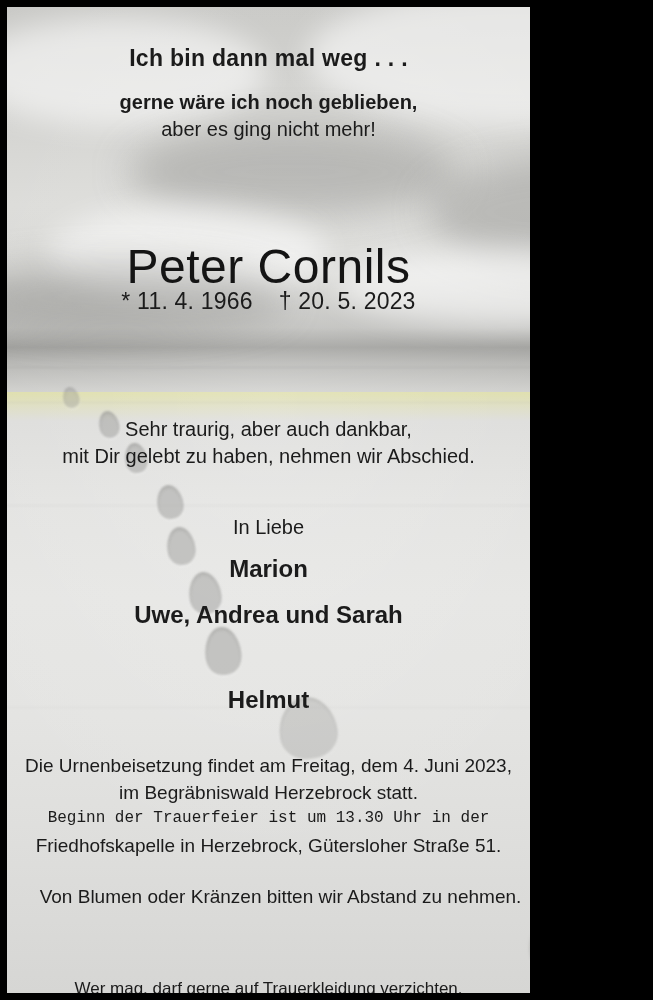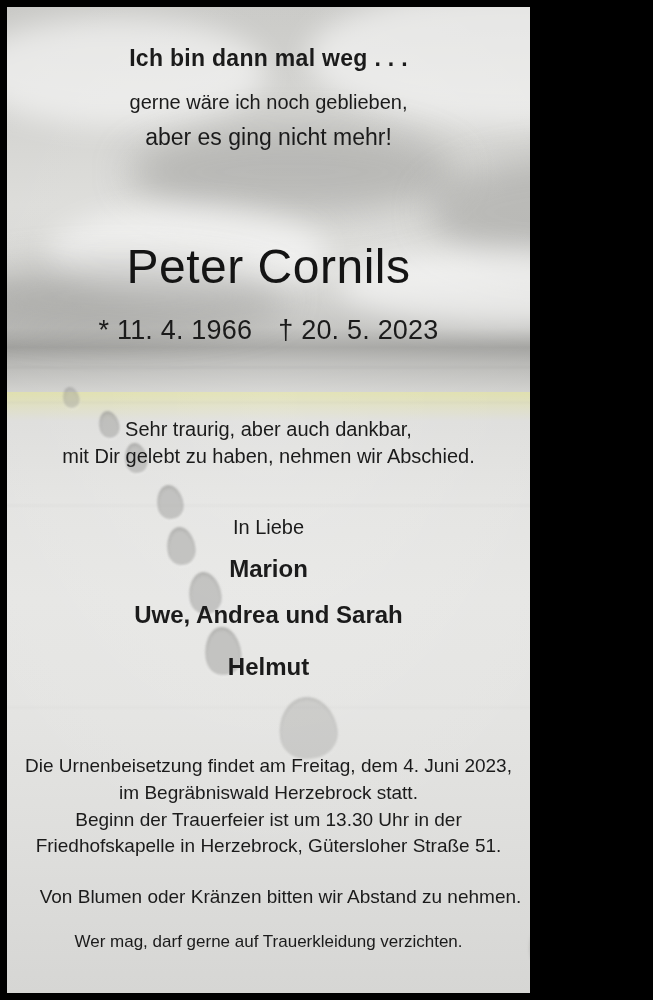--- a/index.html
+++ b/index.html
@@ -95,55 +95,56 @@
 
   .verse-1 {
     top: 38px;
     font-size: 23px;
     font-weight: bold;
     letter-spacing: 0.3px;
   }
   .verse-2 {
     top: 84px;
     font-size: 20px;
+    font-weight: bold;
   }
   .verse-3 {
-    top: 117px;
-    font-size: 23px;
+    top: 111px;
+    font-size: 20px;
   }
 
   .name {
     top: 232px;
     font-size: 48px;
     font-weight: normal;
     letter-spacing: 0.5px;
     color: #141414;
   }
   .dates {
-    top: 308px;
-    font-size: 27px;
+    top: 281px;
+    font-size: 23px;
     letter-spacing: 0.2px;
   }
   .dates .gap { display: inline-block; width: 26px; }
 
   .msg-1 { top: 411px; font-size: 20px; }
   .msg-2 { top: 438px; font-size: 20px; }
 
   .inliebe { top: 509px; font-size: 20px; }
   .fam-1 { top: 548px; font-size: 24px; font-weight: bold; }
   .fam-2 { top: 594px; font-size: 24px; font-weight: bold; }
-  .fam-3 { top: 646px; font-size: 24px; font-weight: bold; }
+  .fam-3 { top: 679px; font-size: 24px; font-weight: bold; }
 
   .info-1 { top: 748px; font-size: 19px; }
   .info-2 { top: 775px; font-size: 19px; }
-  .info-3 { top: 802px; font-size: 19px; }
+  .info-3 { top: 802px; font-size: 16px; font-family: Liberation Mono, monospace; }
   .info-4 { top: 828px; font-size: 19px; }
 
   .flowers { top: 879px; font-size: 19px; margin-left: 24px; }
-  .dress   { top: 925px; font-size: 17px; }
+  .dress   { top: 972px; font-size: 17px; }
 </style>
 </head>
 <body>
 
 <div class="obituary">
 
   <div class="bg">
     <div class="cloud" style="left:-40px; top:10px; width:300px; height:110px;"></div>
     <div class="cloud" style="left:300px; top:-20px; width:420px; height:140px;"></div>
     <div class="cloud dark" style="left:120px; top:120px; width:330px; height:90px;"></div>

